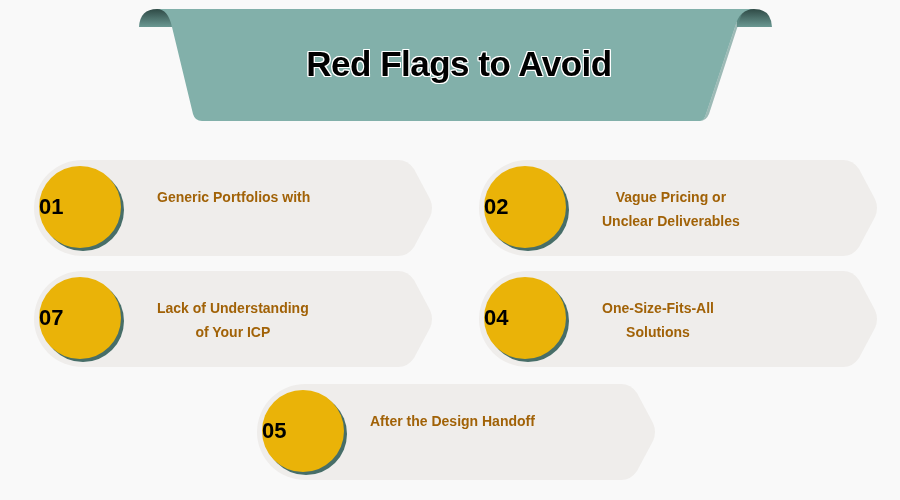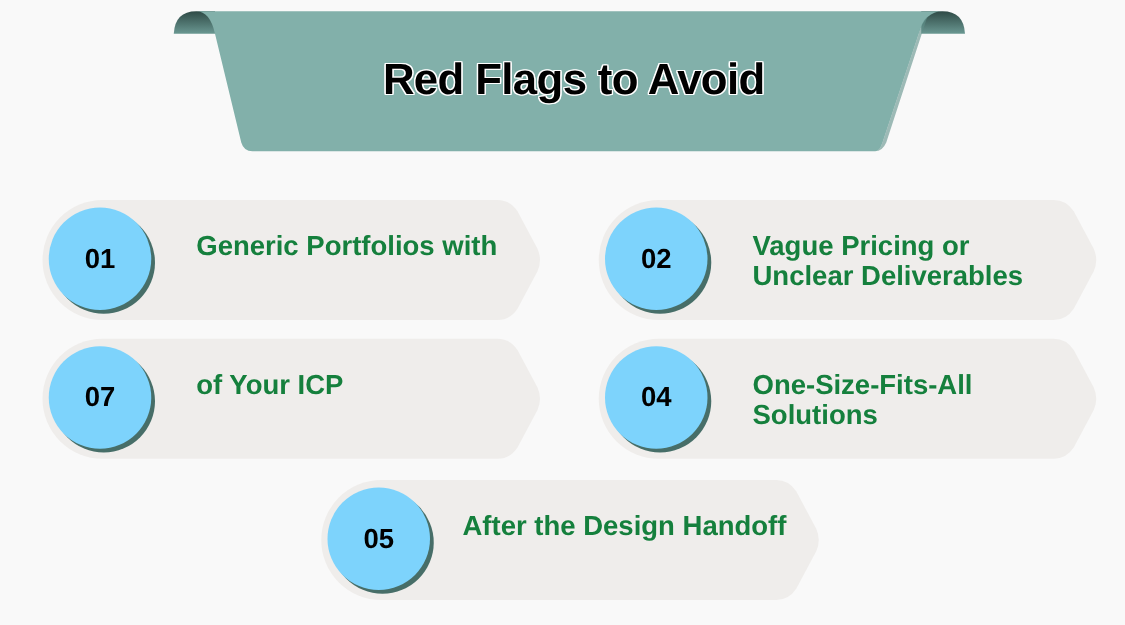--- a/index.html
+++ b/index.html
@@ -2,24 +2,24 @@
 <html><head>
 <meta charset="utf-8">
 <style>
   html,body{margin:0;padding:0;}
   body{width:900px;height:500px;background:#f9f9f9;position:relative;overflow:hidden;font-family:"Liberation Sans","DejaVu Sans",sans-serif;}
   .banner{position:absolute;left:0;top:0;width:714px;height:150px;}
   .banner-title{position:absolute;left:0;top:44px;width:918px;text-align:center;font-size:35px;font-weight:bold;color:#000;letter-spacing:-0.5px;
     text-shadow:1px 0 0 #fff,-1px 0 0 #fff,0 1px 0 #fff,0 -1px 0 #fff,1px 1px 0 #fff,-1px -1px 0 #fff,1px -1px 0 #fff,-1px 1px 0 #fff;}
   .card{position:absolute;width:400px;height:98px;}
   .card svg.bg{position:absolute;left:0;top:0;}
-  .circle{position:absolute;left:6px;top:7px;width:82px;height:82px;border-radius:50%;background:#7dd3fc;
-    box-shadow:3px 3px 0 0 #476e68;display:flex;align-items:center;justify-content:center;}
+  .circle{position:absolute;left:6px;top:7px;width:82px;height:82px;border-radius:50%;background:#eab308;
+    box-shadow:3px 3px 0 0 #476e68;display:flex;align-items:center;}
   .num{font-size:22px;font-weight:bold;color:#000;}
-  .label{position:absolute;left:124px;top:26px;font-size:22px;font-weight:bold;color:#15803d;line-height:24px;white-space:pre-line;}
+  .label{position:absolute;left:124px;top:26px;font-size:14px;font-weight:bold;color:#a16207;line-height:24px;white-space:pre-line;text-align:center;}
 </style>
 </head>
 <body>
 
 <div class="banner">
   <svg width="900" height="150" viewBox="0 0 900 150">
     <defs>
       <linearGradient id="curl" x1="0" y1="0" x2="0" y2="1">
         <stop offset="0" stop-color="#2f4a46"></stop>
         <stop offset="1" stop-color="#6a9892"></stop>
@@ -61,21 +61,21 @@
   <div class="label"><div>Vague Pricing or</div><div>Unclear Deliverables</div></div>
 </div>
 
 <div class="card" style="left:33px;top:270px;">
   <svg class="bg" width="400" height="98">
       <path d="M49 1 L365 1 Q375 1 381 10 L397 40 Q401 49 397 58 L381 88 Q375 97 365 97 L49 97 A48 48 0 0 1 49 1 Z" fill="#efedeb"></path>
     </svg>
   <div class="circle">
       <span class="num">07</span>
     </div>
-  <div class="label"><div>of Your ICP</div></div>
+  <div class="label"><div>Lack of Understanding</div><div>of Your ICP</div></div>
 </div>
 
 <div class="card" style="left:478px;top:270px;">
   <svg class="bg" width="400" height="98">
       <path d="M49 1 L365 1 Q375 1 381 10 L397 40 Q401 49 397 58 L381 88 Q375 97 365 97 L49 97 A48 48 0 0 1 49 1 Z" fill="#efedeb"></path>
     </svg>
   <div class="circle">
       <span class="num">04</span>
     </div>
   <div class="label"><div>One-Size-Fits-All</div><div>Solutions</div></div>

